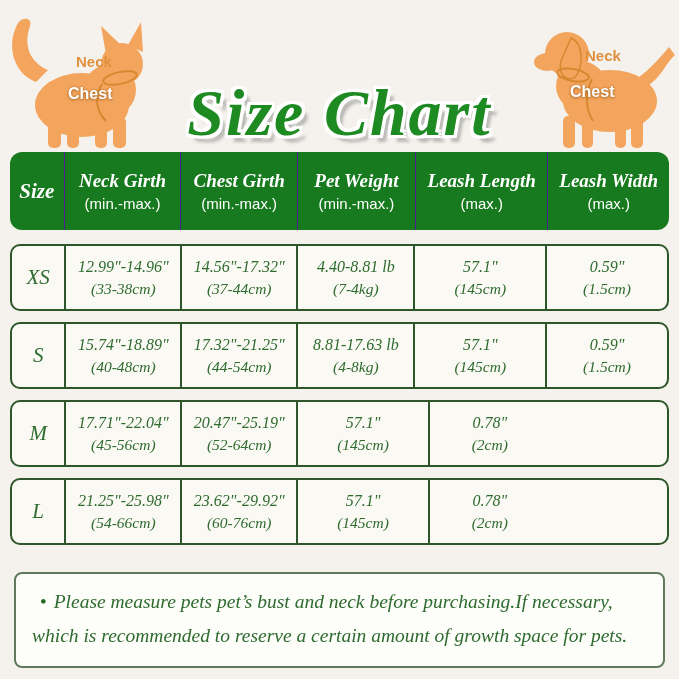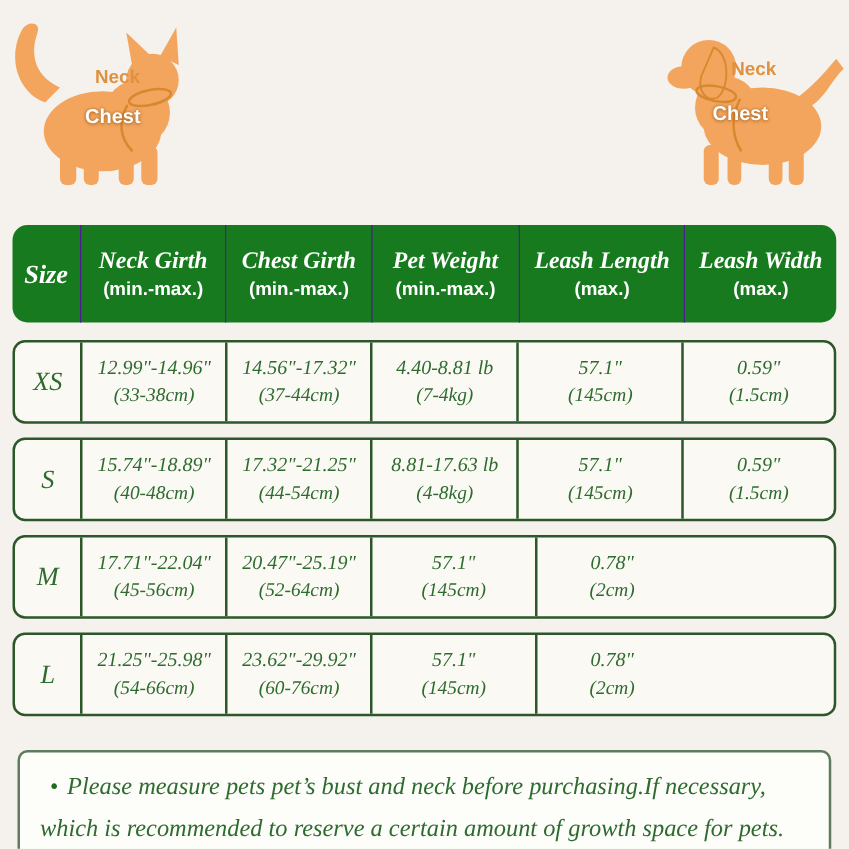--- a/index.html
+++ b/index.html
@@ -1,20 +1,20 @@
 <!DOCTYPE html>
 <html><head>
 <meta charset="utf-8">
 <style>
   html,body{margin:0;padding:0;}
   body{width:679px;height:679px;background:#f5f2ed;font-family:"Liberation Sans",sans-serif;}
   .page{position:relative;width:679px;height:679px;overflow:hidden;background:#f5f2ed;}
 
   
-  .hero{position:relative;height:180px;}
+  .hero{position:relative;height:152px;}
   .title{
     position:absolute;left:50%;top:36px;transform:translateX(-50%);
     font-family:"Liberation Serif",serif;font-style:italic;font-weight:bold;
     font-size:66px;line-height:1;color:#1e8a22;white-space:nowrap;letter-spacing:2px;
     text-shadow:
       -3px -3px 0 #fff, 3px -3px 0 #fff, -3px 3px 0 #fff, 3px 3px 0 #fff,
       0 -3px 0 #fff, 0 3px 0 #fff, -3px 0 0 #fff, 3px 0 0 #fff,
       6px 7px 3px rgba(140,140,140,.55);
   }
   .pet{position:absolute;top:12px;width:152px;height:138px;}
@@ -29,21 +29,21 @@
   .dog-neck{left:585px;top:48px;}
   .dog-chest{left:570px;top:84px;}
 
   
   .table{padding:0 10px;}
   .thead{display:flex;background:#177a1e;border-radius:12px;height:78px;box-sizing:border-box;}
   .hcell{display:flex;flex-direction:column;justify-content:center;align-items:center;
     color:#fff;border-right:1px solid #4c1d95;box-sizing:border-box;text-align:center;}
   .hcell:last-child{border-right:none;}
   .hlabel{font-family:"Liberation Serif",serif;font-style:italic;font-weight:bold;font-size:19px;white-space:nowrap;}
-  .hsub{font-family:"Liberation Sans",sans-serif;font-weight:bold;font-size:15px;margin-top:3px;white-space:nowrap;}
+  .hsub{font-family:"Liberation Sans",sans-serif;font-weight:normal;font-size:15px;margin-top:3px;white-space:nowrap;}
   .size-h .hlabel{font-size:21px;}
 
   .c0{flex:0 0 8.3%;} .c1{flex:0 0 17.7%;} .c2{flex:0 0 17.7%;}
   .c3{flex:0 0 17.9%;} .c4{flex:0 0 20.1%;} .c5{flex:0 0 18.3%;}
 
   .trow{display:flex;height:67px;margin-top:11px;background:#fbf9f4;
     border:2px solid #2d572b;border-radius:10px;box-sizing:border-box;}
   .trow.first{margin-top:14px;}
   .tcell{display:flex;flex-direction:column;justify-content:center;
     border-right:2px solid #2d572b;box-sizing:border-box;
@@ -104,20 +104,21 @@
         <ellipse cx="48" cy="63" rx="16" ry="6" transform="rotate(10 48 63)"></ellipse>
         <path d="M67,67 C60,82 60,96 68,109"></path>
       </g>
     </svg>
 
     <span class="pet-label neck-label cat-neck">Neck</span>
     <span class="pet-label chest-label cat-chest">Chest</span>
     <span class="pet-label neck-label dog-neck">Neck</span>
     <span class="pet-label chest-label dog-chest">Chest</span>
 
+    <h1 class="title">Size Chart</h1>
   </div>
 
   <div class="table">
 
     <div class="thead">
       <div class="hcell c0 size-h">
         <span class="hlabel">Size</span>
       </div>
       <div class="hcell c1">
         <span class="hlabel">Neck Girth</span>

